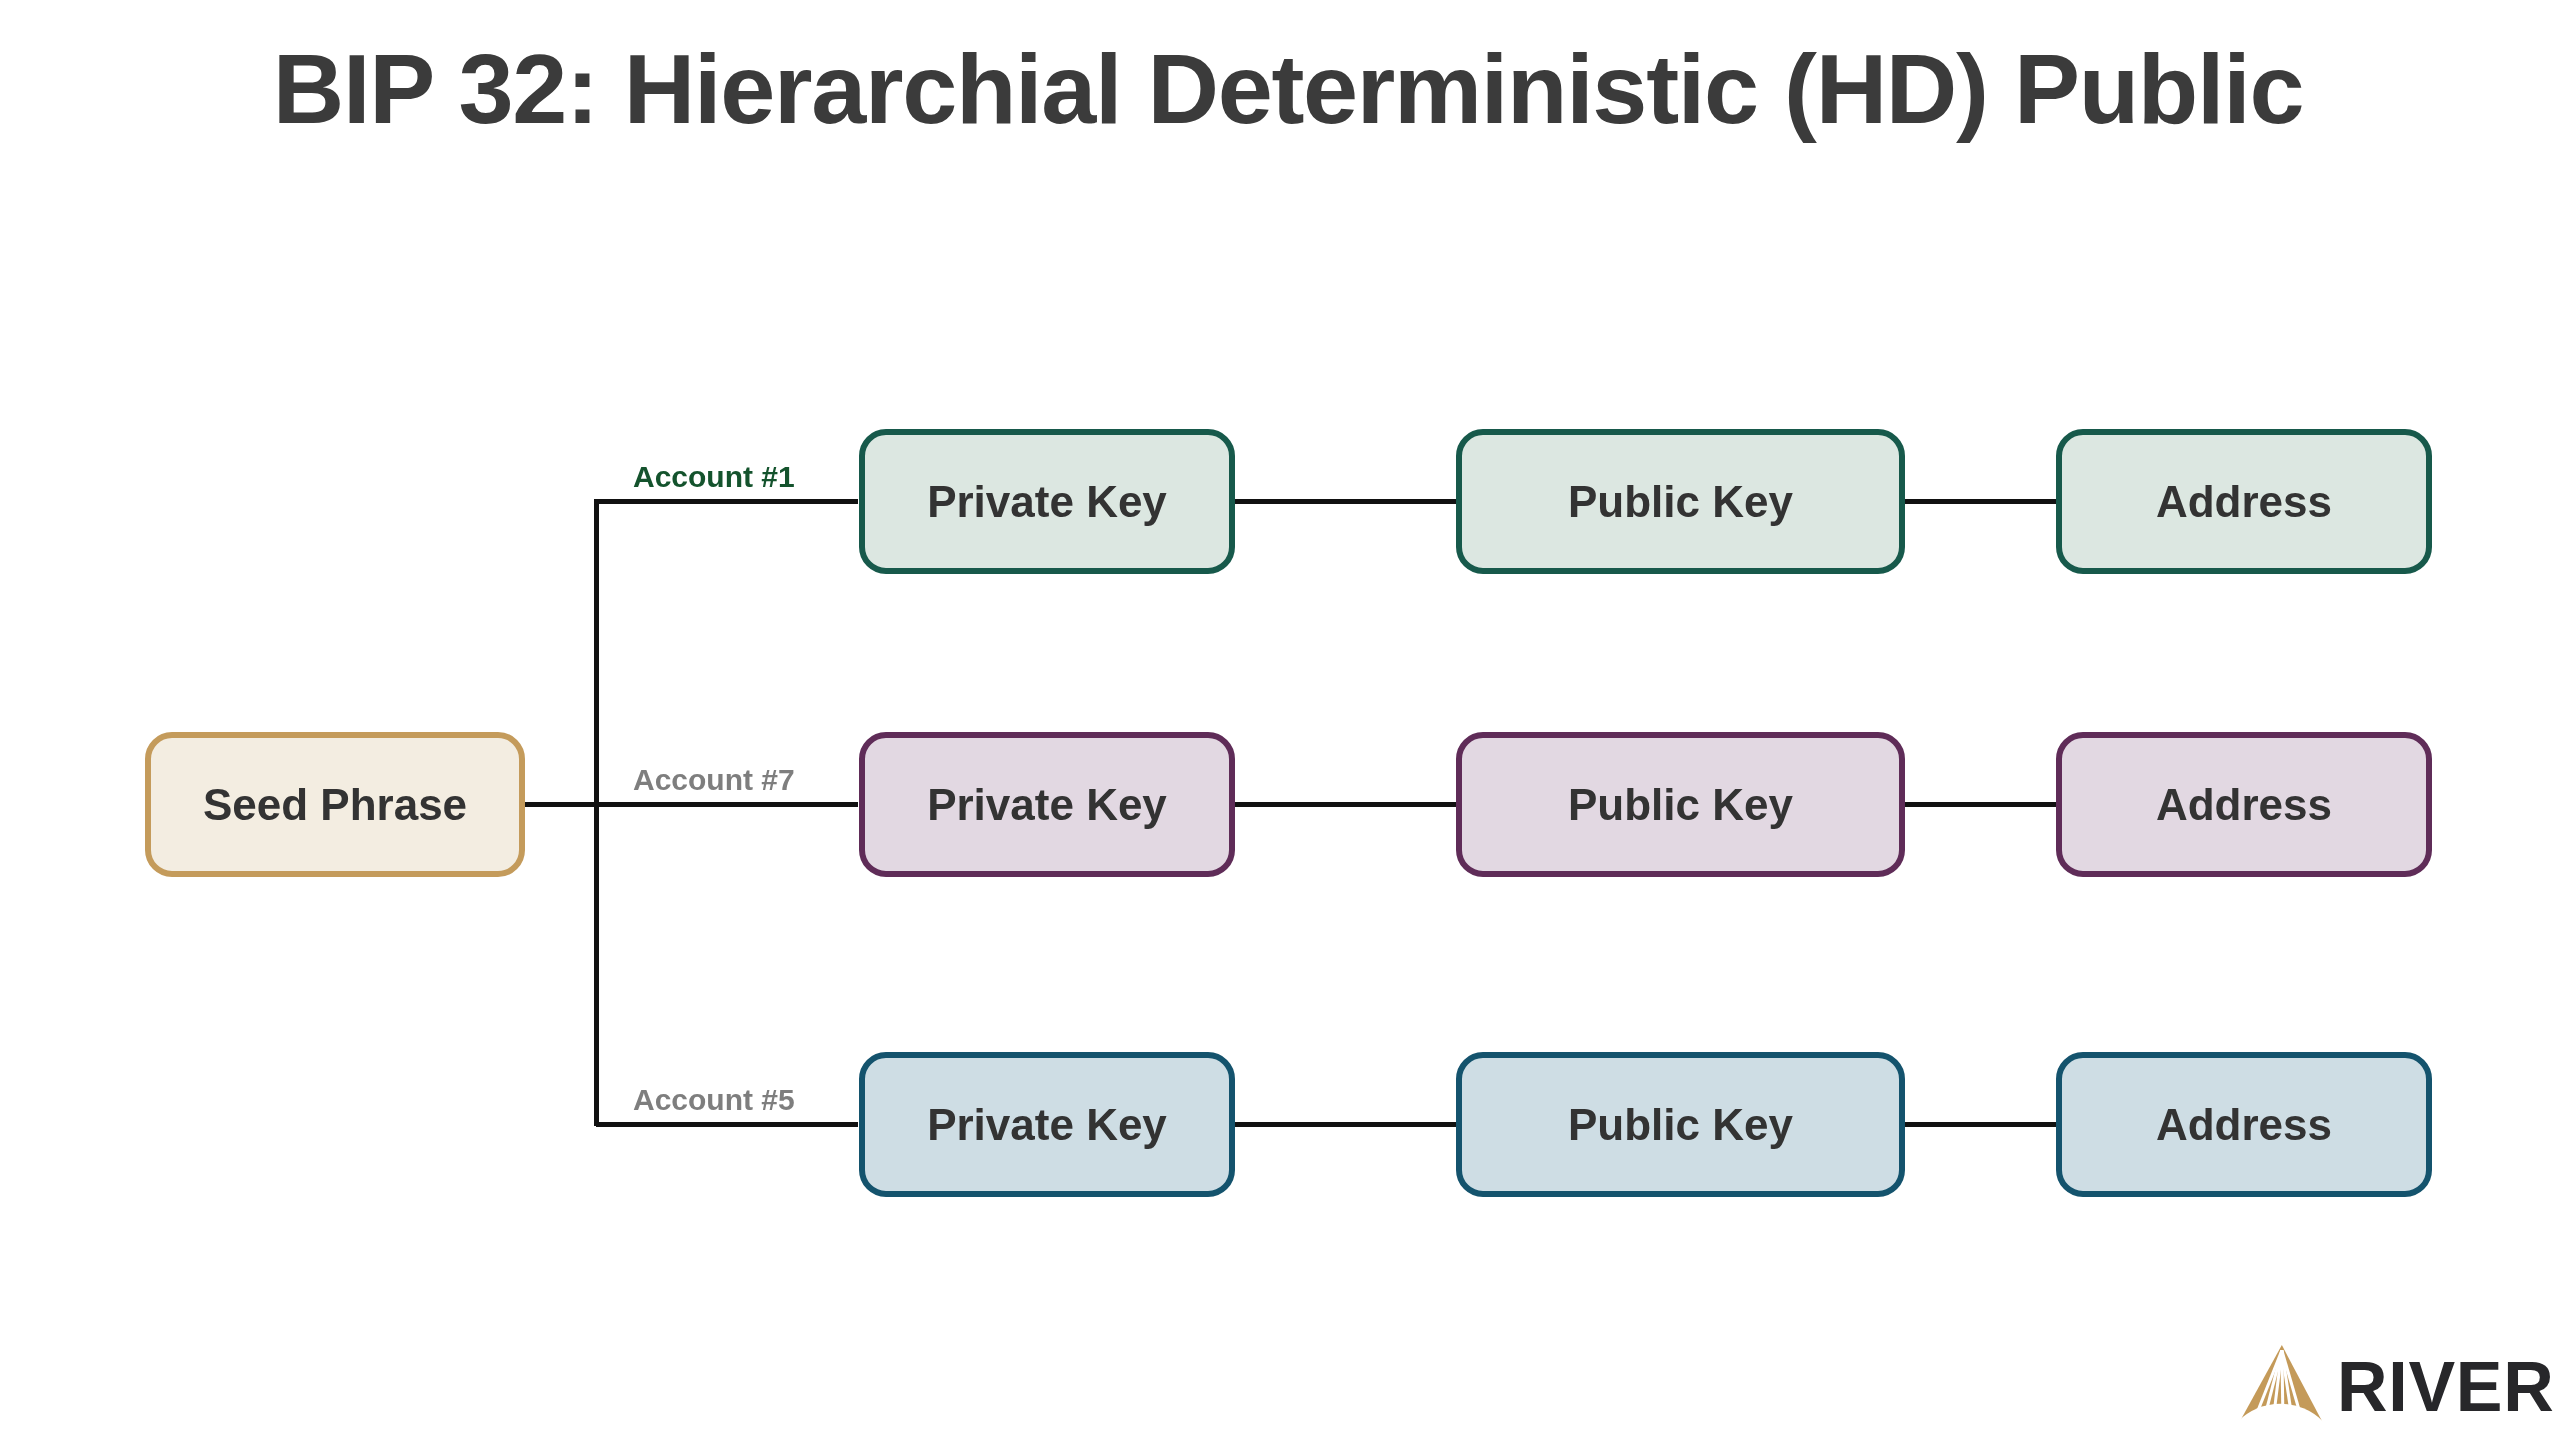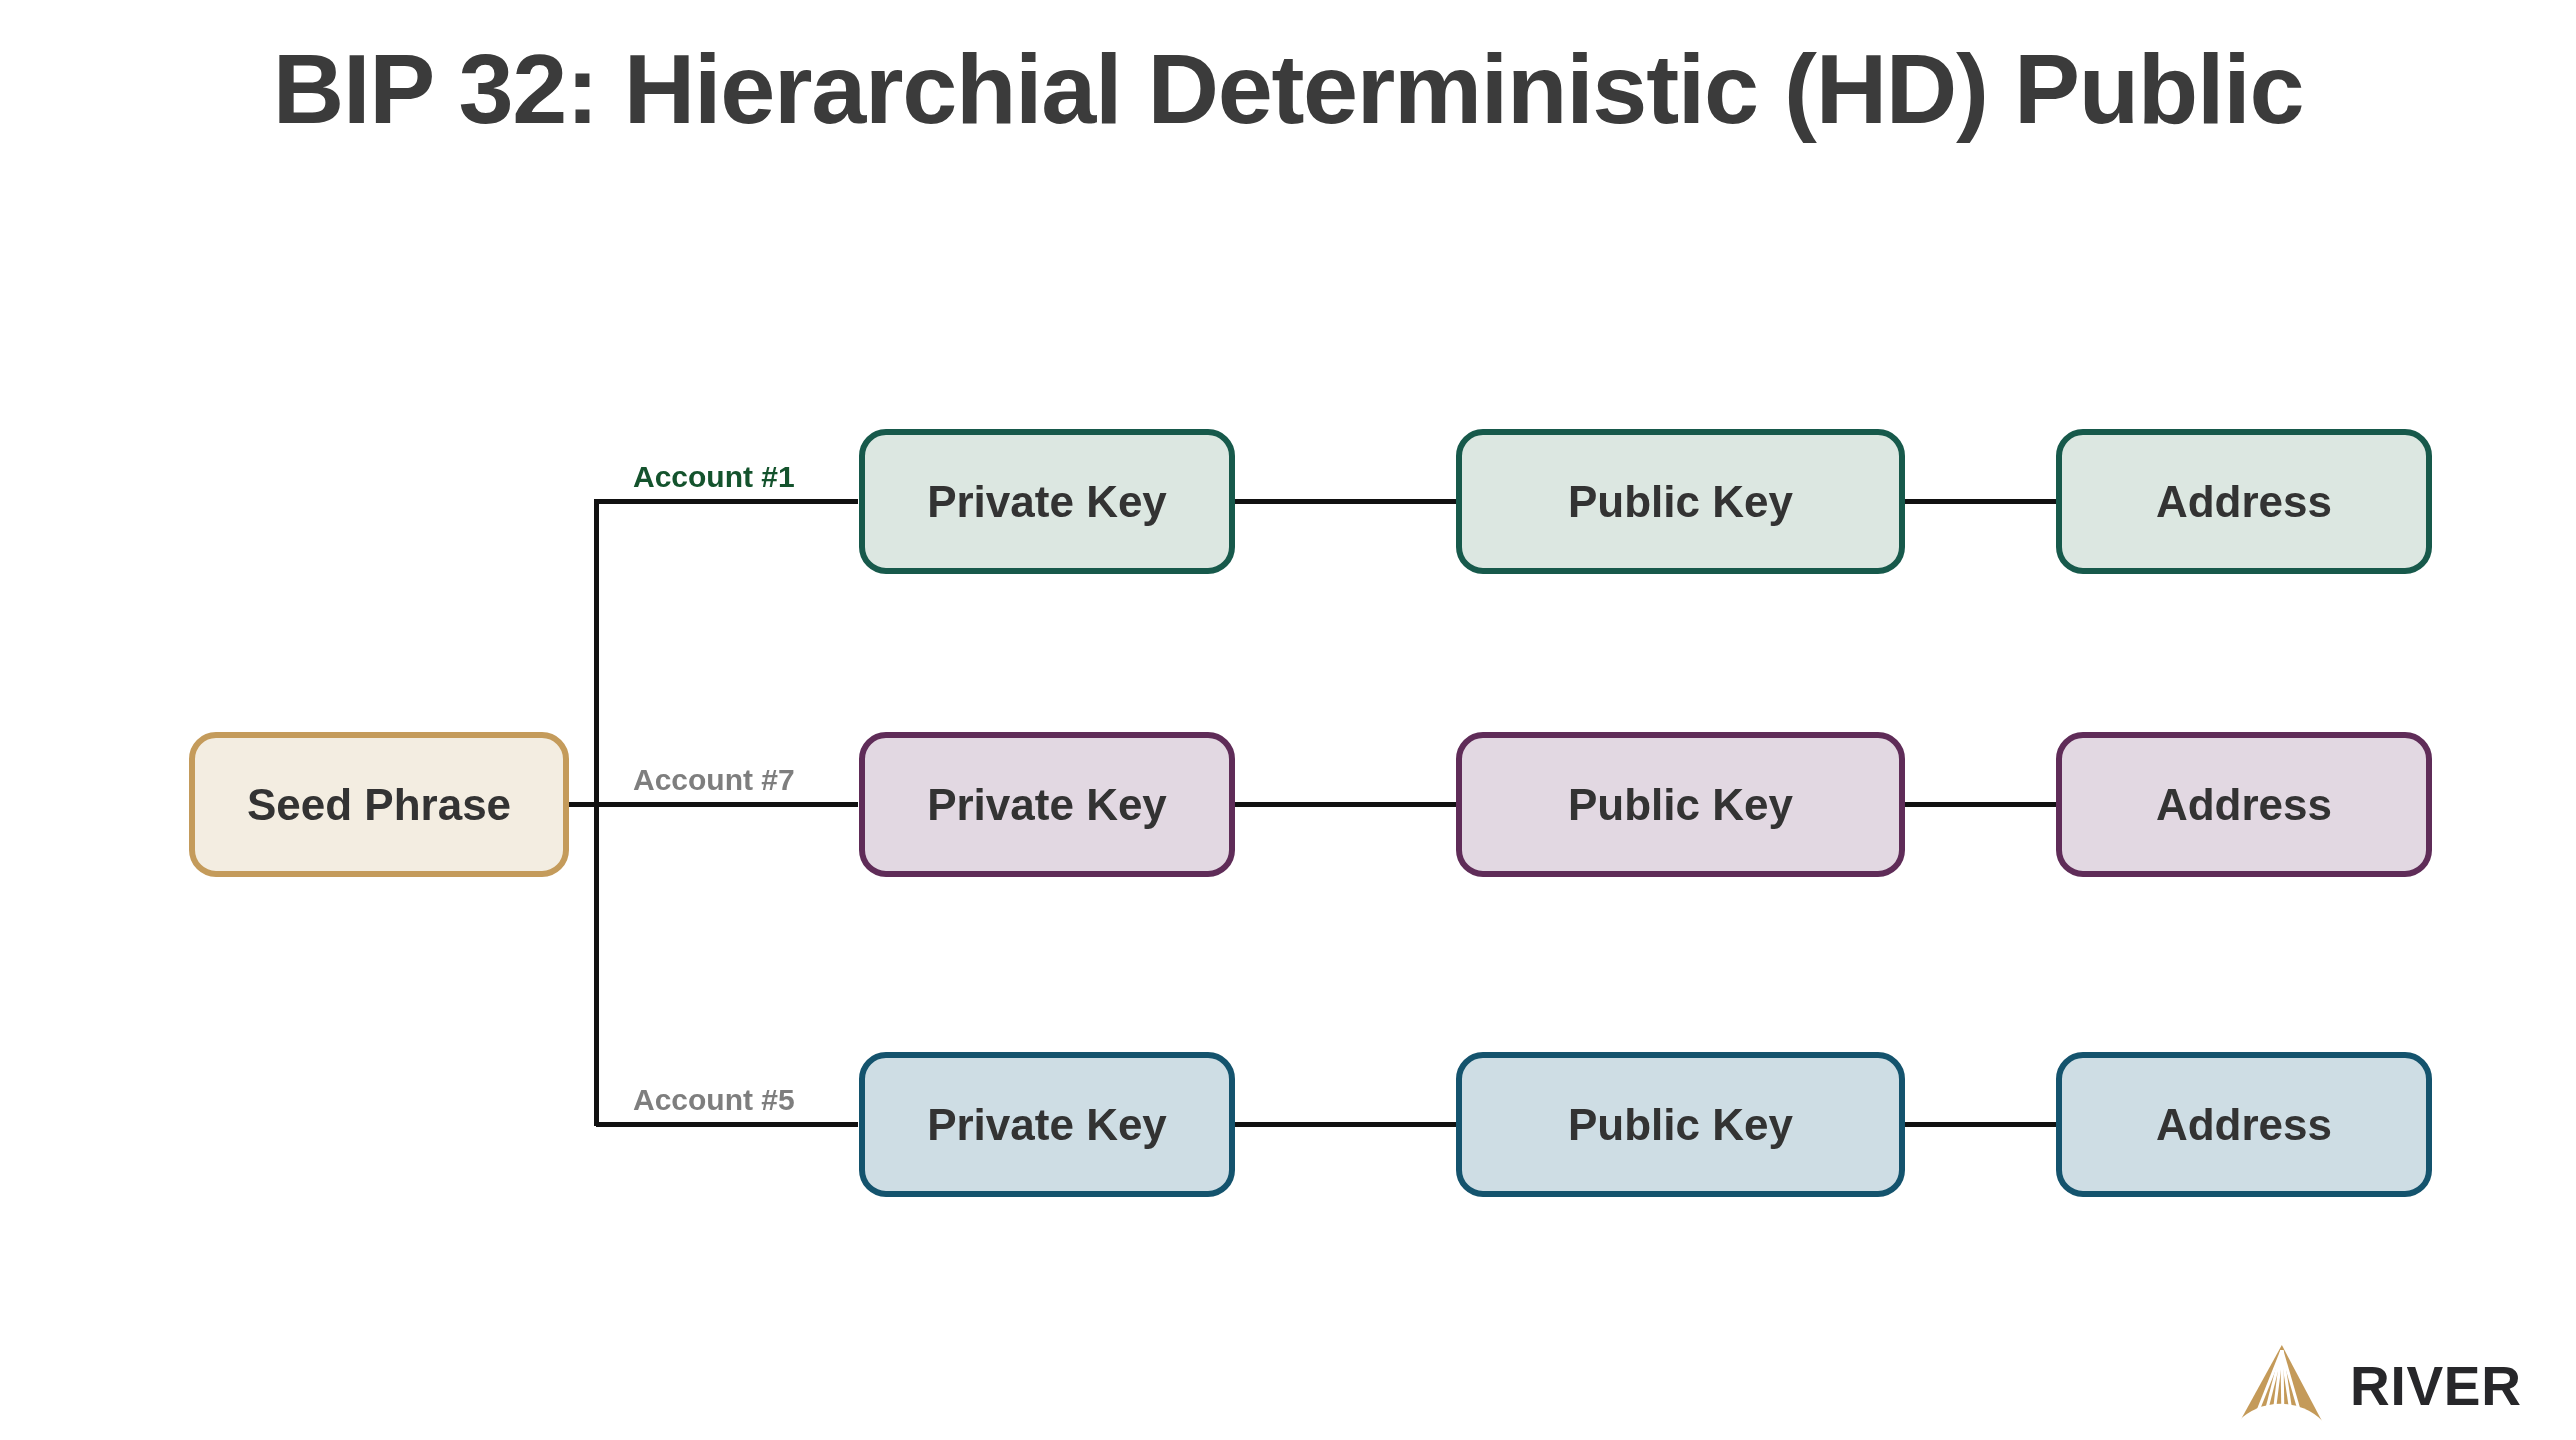--- a/index.html
+++ b/index.html
@@ -47,22 +47,22 @@
   .l-r2a  {left:1235px;top:802px;width:221px;}
   .l-r2b  {left:1833px;top:802px;width:223px;}
   .l-r3a  {left:1235px;top:1122px;width:221px;}
   .l-r3b  {left:1833px;top:1122px;width:223px;}
   .brand{
     position:absolute;left:2236px;top:1341px;
     display:flex;align-items:center;
   }
   .brand-icon{width:91px;height:91px;display:block;}
   .brand-word{
-    margin-left:23px;
-    font-size:55px;font-weight:700;letter-spacing:0.7px;line-height:1;
+    margin-left:10px;
+    font-size:70px;font-weight:700;letter-spacing:0.7px;line-height:1;
     white-space:nowrap;
   }
 </style>
 </head>
 <body>
 
 <div class="canvas" style="background: rgb(255, 255, 255);">
 
   <h1 class="title" style="color: rgb(59, 59, 59);">BIP 32: Hierarchial Deterministic (HD) Public</h1>
 
@@ -71,21 +71,21 @@
   <div class="line l-b1" style="background: rgb(17, 17, 17);"></div>
   <div class="line l-b2" style="background: rgb(17, 17, 17);"></div>
   <div class="line l-b3" style="background: rgb(17, 17, 17);"></div>
   <div class="line l-r1a" style="background: rgb(17, 17, 17);"></div>
   <div class="line l-r1b" style="background: rgb(17, 17, 17);"></div>
   <div class="line l-r2a" style="background: rgb(17, 17, 17);"></div>
   <div class="line l-r2b" style="background: rgb(17, 17, 17);"></div>
   <div class="line l-r3a" style="background: rgb(17, 17, 17);"></div>
   <div class="line l-r3b" style="background: rgb(17, 17, 17);"></div>
 
-  <div class="node seed" style="background: rgb(243, 237, 225); border-color: rgb(196, 155, 91); color: rgb(51, 51, 51); margin-left: 44px;">
+  <div class="node seed" style="background: rgb(243, 237, 225); border-color: rgb(196, 155, 91); color: rgb(51, 51, 51);">
     <span>Seed Phrase</span>
   </div>
 
   <div class="acct-label al1" style="color: #14532d;">Account #1</div>
   <div class="node r1 c1" style="background: rgb(220, 231, 225); border-color: rgb(23, 89, 75); color: rgb(51, 51, 51);">
     <span>Private Key</span>
   </div>
   <div class="node r1 c2" style="background: rgb(220, 231, 225); border-color: rgb(23, 89, 75); color: rgb(51, 51, 51);">
     <span>Public Key</span>
   </div>

